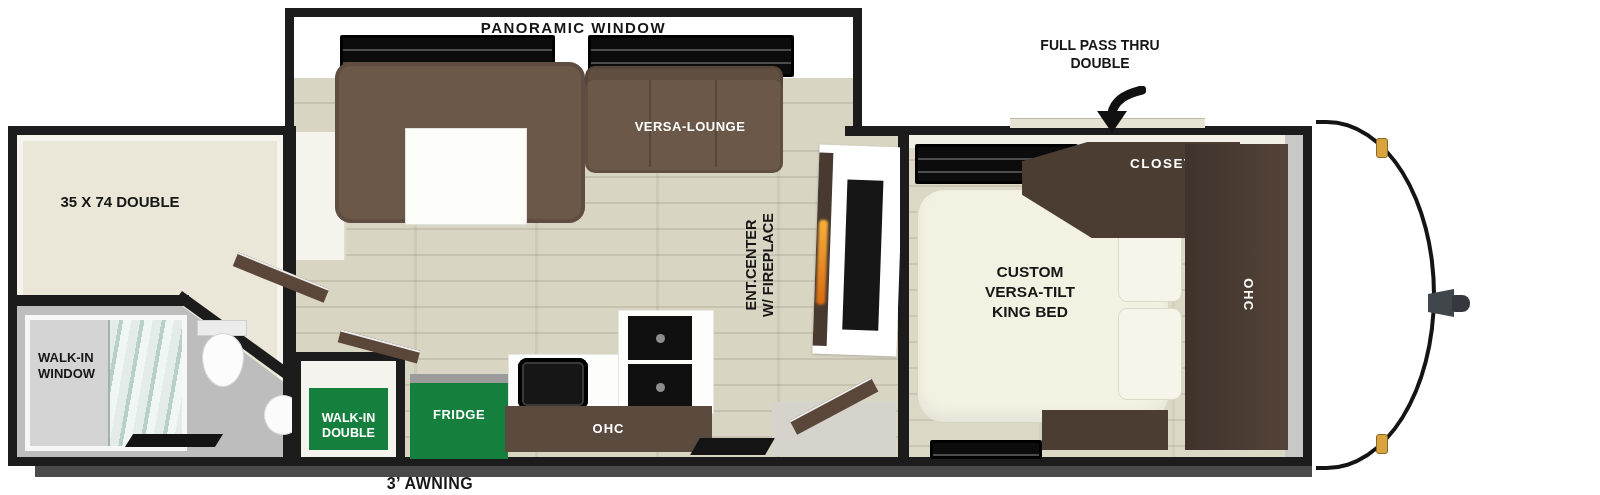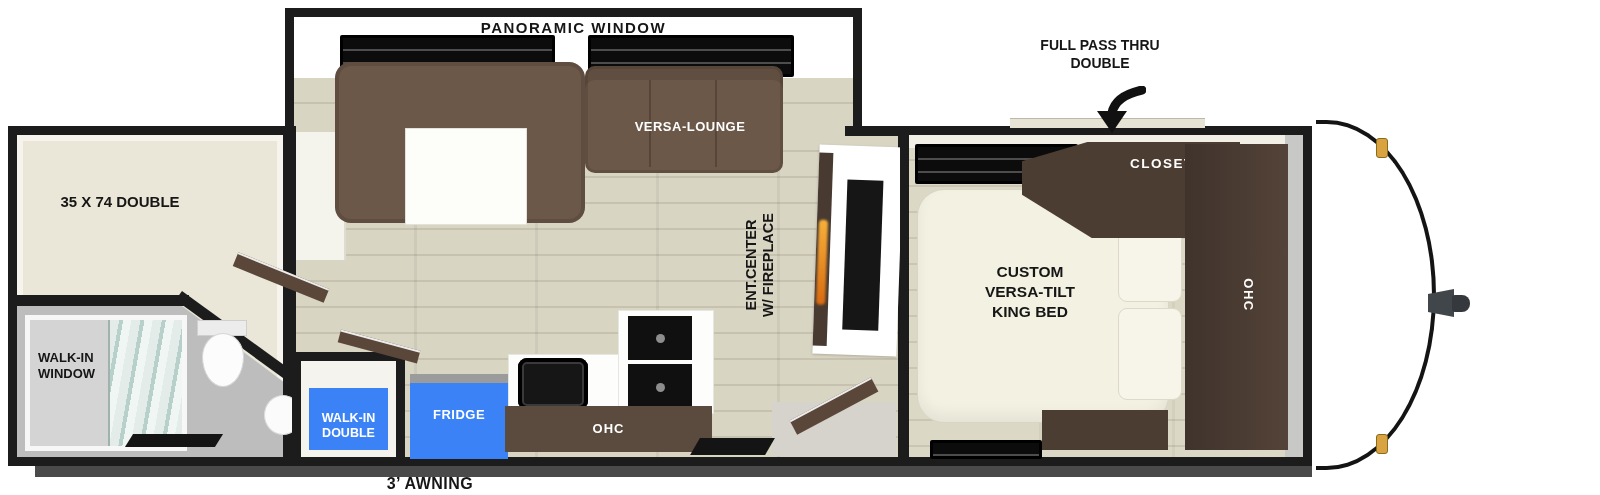--- a/index.html
+++ b/index.html
@@ -10,21 +10,21 @@
   .lbl{font-weight:bold;color:#161616;line-height:1.2;}
   .lbl-w{font-weight:bold;color:#ffffff;line-height:1.2;}
   .wood{background:
      repeating-linear-gradient(to right, rgba(0,0,0,0) 0 118px, rgba(0,0,0,0.05) 118px 121px),
      repeating-linear-gradient(to bottom, #d9d5c3 0 24px, #c7c2af 24px 26px);}
   .wood2{background:
      repeating-linear-gradient(to right, rgba(0,0,0,0) 0 130px, rgba(0,0,0,0.04) 130px 133px),
      repeating-linear-gradient(to bottom, #dcd8c6 0 24px, #cbc6b3 24px 26px);}
   .win{background:repeating-linear-gradient(to bottom, #0c0c0c 0 11px, #4d4d4d 11px 13px);
        border:3px solid #000;box-sizing:border-box;border-radius:2px;}
-  .brown{background:#3b82f6;}
+  .brown{background:#15803d;}
   .dkbrown{background:#4c3d33;}
   .doorpanel{background:#5a4739;border-top:2px solid #ececec;box-sizing:border-box;}
   .glass{background:repeating-linear-gradient(100deg, #e3ece8 0 9px, #b7d0c9 9px 13px, #f0f6f3 13px 21px);}
 </style>
 </head>
 <body>
 
 <div id="stage">
 
   <div class="abs" style="left:35px;top:461px;width:1277px;height:14px;background:#4a4a4a;border-top:2px solid #2d2d2d;"></div>

